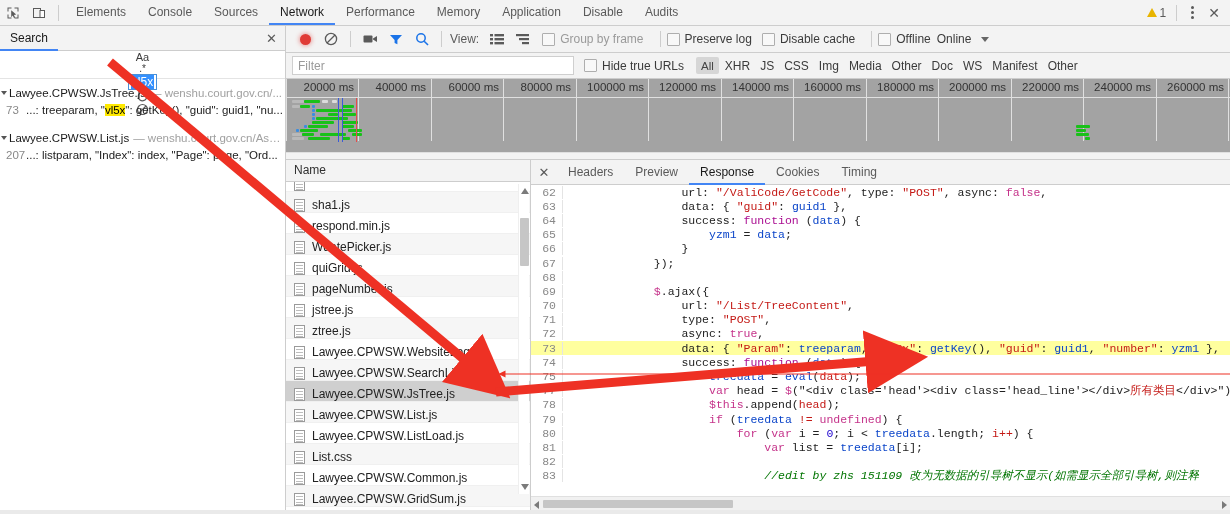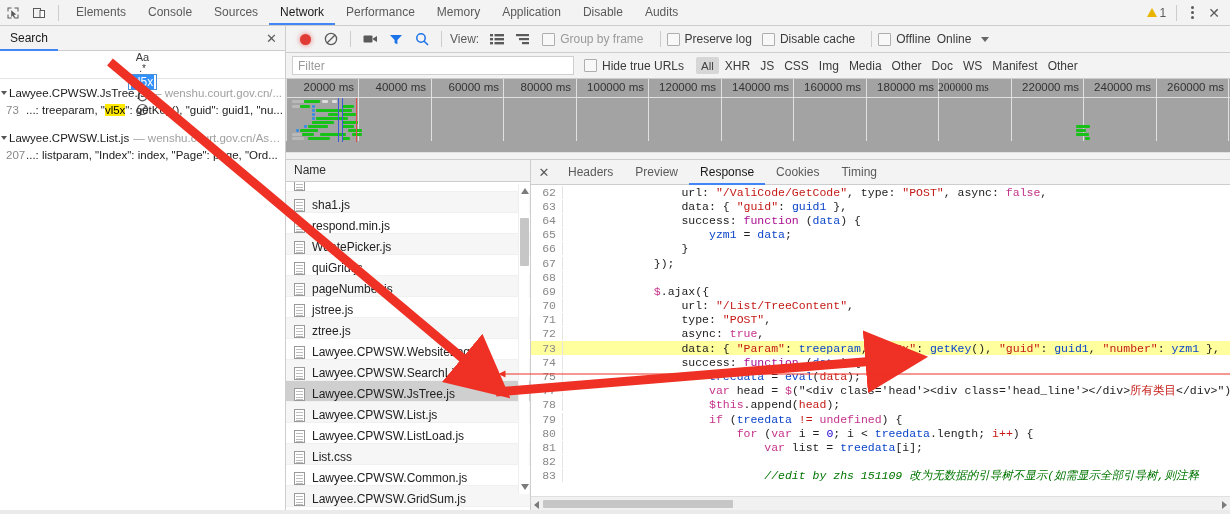--- a/index.html
+++ b/index.html
@@ -439,21 +439,21 @@
 
     <div class="tick-lbl" style="left:0px;width:72px;">20000 ms</div>
     <div class="tick-lbl" style="left:72px;width:72px;">40000 ms</div>
     <div class="tick-lbl" style="left:145px;width:72px;">60000 ms</div>
     <div class="tick-lbl" style="left:217px;width:72px;">80000 ms</div>
     <div class="tick-lbl" style="left:290px;width:72px;">100000 ms</div>
     <div class="tick-lbl" style="left:362px;width:72px;">120000 ms</div>
     <div class="tick-lbl" style="left:435px;width:72px;">140000 ms</div>
     <div class="tick-lbl" style="left:507px;width:72px;">160000 ms</div>
     <div class="tick-lbl" style="left:580px;width:72px;">180000 ms</div>
-    <div class="tick-lbl" style="left:652px;width:52px;font-family:Liberation Serif, serif;">200000 ms</div>
+    <div class="tick-lbl" style="left:652px;width:72px;">200000 ms</div>
     <div class="tick-lbl" style="left:725px;width:72px;">220000 ms</div>
     <div class="tick-lbl" style="left:797px;width:72px;">240000 ms</div>
     <div class="tick-lbl" style="left:870px;width:72px;">260000 ms</div>
 
     <div>
       <div class="bar gray" style="left:6px;top:21px;width:12px;"></div>
       <div class="bar green" style="left:18px;top:21px;width:16px;"></div>
       <div class="bar lgray" style="left:36px;top:21px;width:6px;"></div>
       <div class="bar lgray" style="left:46px;top:21px;width:5px;"></div>
       <div class="bar gray" style="left:6px;top:26px;width:8px;"></div>

